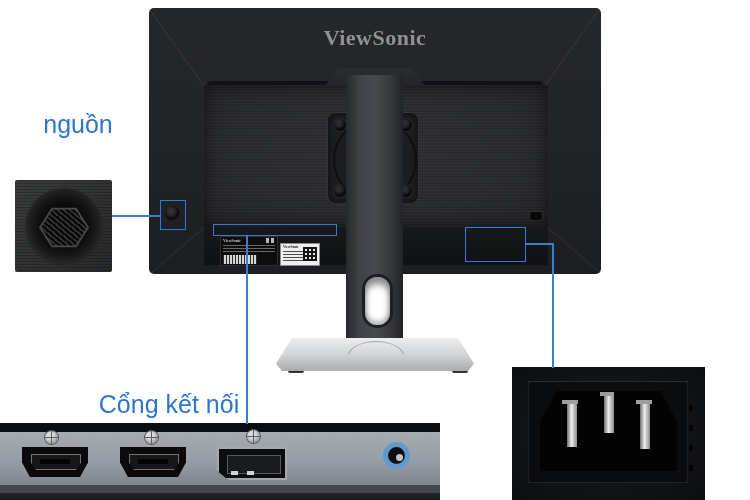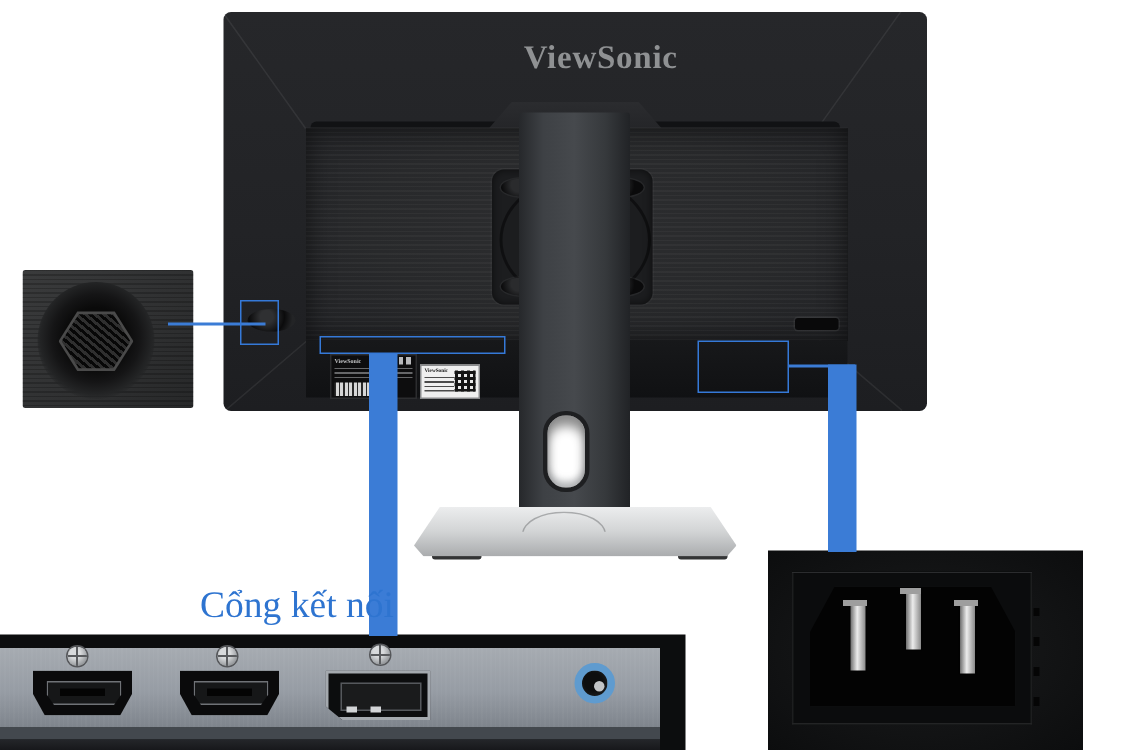--- a/index.html
+++ b/index.html
@@ -1,18 +1,18 @@
 <!DOCTYPE html>
 <html><head>
 <meta charset="utf-8">
 <style>
   html,body{margin:0;padding:0;}
   body{font-family:"Liberation Sans",sans-serif;background:#fff;}
   .stage{position:relative;width:750px;height:500px;background:#fff;overflow:hidden;}
-  .abs{position:absolute;padding-left:17px;}
+  .abs{position:absolute;}
 
   
   .monitor{left:149px;top:8px;width:452px;height:266px;background:linear-gradient(180deg,#26272a 0%,#222326 55%,#1d1e21 100%);border-radius:5px;overflow:hidden;z-index:1;}
   .bevel{position:absolute;height:1px;background:rgba(255,255,255,.07);transform-origin:0 0;}
   .bv1{left:0;top:0;width:95px;transform:rotate(54.5deg);}
   .bv2{left:452px;top:0;width:95px;transform:rotate(125.5deg);}
   .bv3{left:0;top:266px;width:73px;transform:rotate(-40.5deg);}
   .bv4{left:452px;top:266px;width:73px;transform:rotate(220.5deg);}
   .logo{left:0;top:17px;width:100%;text-align:center;font-family:"Liberation Serif",serif;font-weight:bold;font-size:22px;letter-spacing:.5px;color:#8f9193;}
   .vent{left:58px;top:73px;width:336px;height:9px;background:#111214;border-radius:4px;box-shadow:0 1px 0 rgba(255,255,255,.05);}
@@ -129,33 +129,34 @@
   <div class="abs column">
     <div class="cable-hole"></div>
   </div>
   <div class="abs foot" style="left:288px;top:367px;"></div>
   <div class="abs foot" style="left:452px;top:367px;"></div>
   <div class="abs base">
     <div class="base-arc"></div>
   </div>
 
   <div class="abs c-text" style="left:18px;top:109px;width:120px;">
+    <div>nguồn</div>
   </div>
   <div class="abs inset-power">
     <div class="cone"></div>
     <div class="hex-outline">
       <div class="hex"></div>
     </div>
   </div>
   <div class="abs c-line" style="left:112px;top:215px;width:48px;height:2px;"></div>
   <div class="abs c-rect" style="left:160px;top:200px;width:26px;height:30px;"></div>
 
   <div class="abs c-rect" style="left:213px;top:224px;width:124px;height:12px;"></div>
   <div class="abs c-line" style="left:246px;top:236px;width:2px;height:188px;"></div>
-  <div class="abs c-text" style="left:76px;top:389px;width:210px;font-family:Liberation Serif, serif;">Cổng kết nối</div>
+  <div class="abs c-text" style="left:64px;top:389px;width:210px;">Cổng kết nối</div>
   <div class="abs photo-ports">
     <div class="pp-metal"></div>
     <div class="pp-dark1"></div>
     <div class="pp-dark2"></div>
     <div class="screw" style="left:45px;top:8px;"></div>
     <div class="screw" style="left:145px;top:8px;"></div>
     <div class="screw" style="left:247px;top:7px;"></div>
     <div class="hdmi" style="left:22px;top:24px;">
       <div class="hdmi-in"></div>
       <div class="hdmi-slot"></div>

